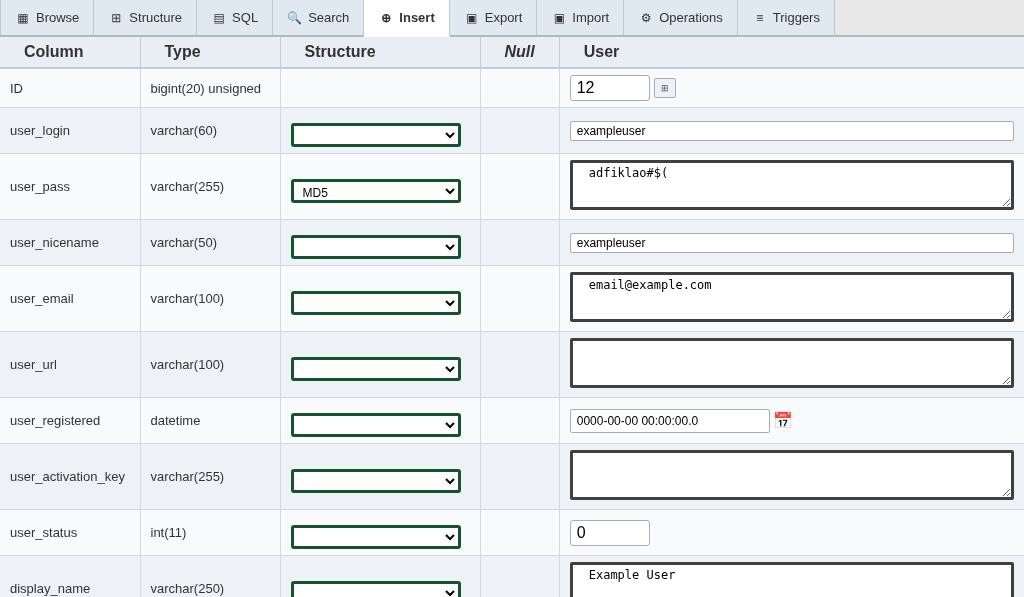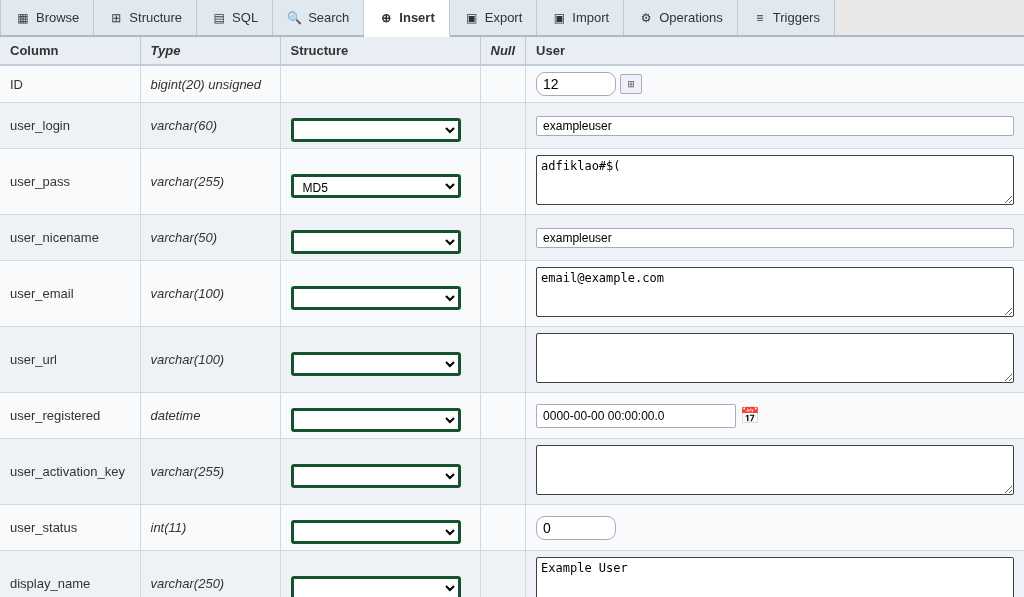--- a/index.html
+++ b/index.html
@@ -57,39 +57,39 @@
 
     
     .data-table {
       width: 100%;
       border-collapse: collapse;
       background: #fff;
     }
     .data-table th {
       background: #e8eef4;
       text-align: left;
-      padding: 6px 10px;
+      padding: 6px 24px;
       font-weight: bold;
       border-bottom: 2px solid #c0ccd8;
       border-right: 1px solid #c0ccd8;
-      font-size: 13px;
+      font-size: 16px;
     }
     .data-table th:last-child { border-right: none; }
     .data-table tr:nth-child(odd) td { background: #f8fafc; }
     .data-table tr:nth-child(even) td { background: #eef2f6; }
     .data-table td {
       padding: 6px 10px;
       border-bottom: 1px solid #d0d8e0;
       border-right: 1px solid #d0d8e0;
       vertical-align: middle;
     }
     .data-table td:last-child { border-right: none; }
 
     .col-column { width: 140px; text-align: left; padding-right: 14px; }
-    .col-type { width: 140px; font-style: italic; }
+    .col-type { width: 140px; }
     .col-function { width: 200px; }
     .col-null { width: 40px; text-align: center; font-style: italic; }
     .col-value { width: auto; }
 
     
     .func-select {
       width: 170px;
       padding: 3px 5px;
       border: 3px solid #14532d;
       border-radius: 3px;
@@ -101,34 +101,34 @@
     .value-input {
       width: 100%;
       padding: 2px 6px;
       border: 1px solid #aab;
       border-radius: 2px;
       font-size: 12px;
       background: #fff;
     }
     .value-textarea {
       width: 100%;
-      padding: 3px 4px;
-      border: 1px solid #404040;
+      padding: 3px 16px;
+      border: 3px solid #404040;
       border-radius: 2px;
       font-size: 12px;
       background: #fff;
       resize: vertical;
       height: 50px;
     }
     .value-input-short {
       width: 80px;
       padding: 3px 6px;
       border: 1px solid #aab;
-      border-radius: 9px;
-      font-size: 14px;
+      border-radius: 3px;
+      font-size: 16px;
       background: #fff;
     }
     .datetime-wrap {
       display: flex;
       align-items: center;
       gap: 4px;
     }
     .datetime-input {
       width: 200px;
       padding: 4px 6px;

